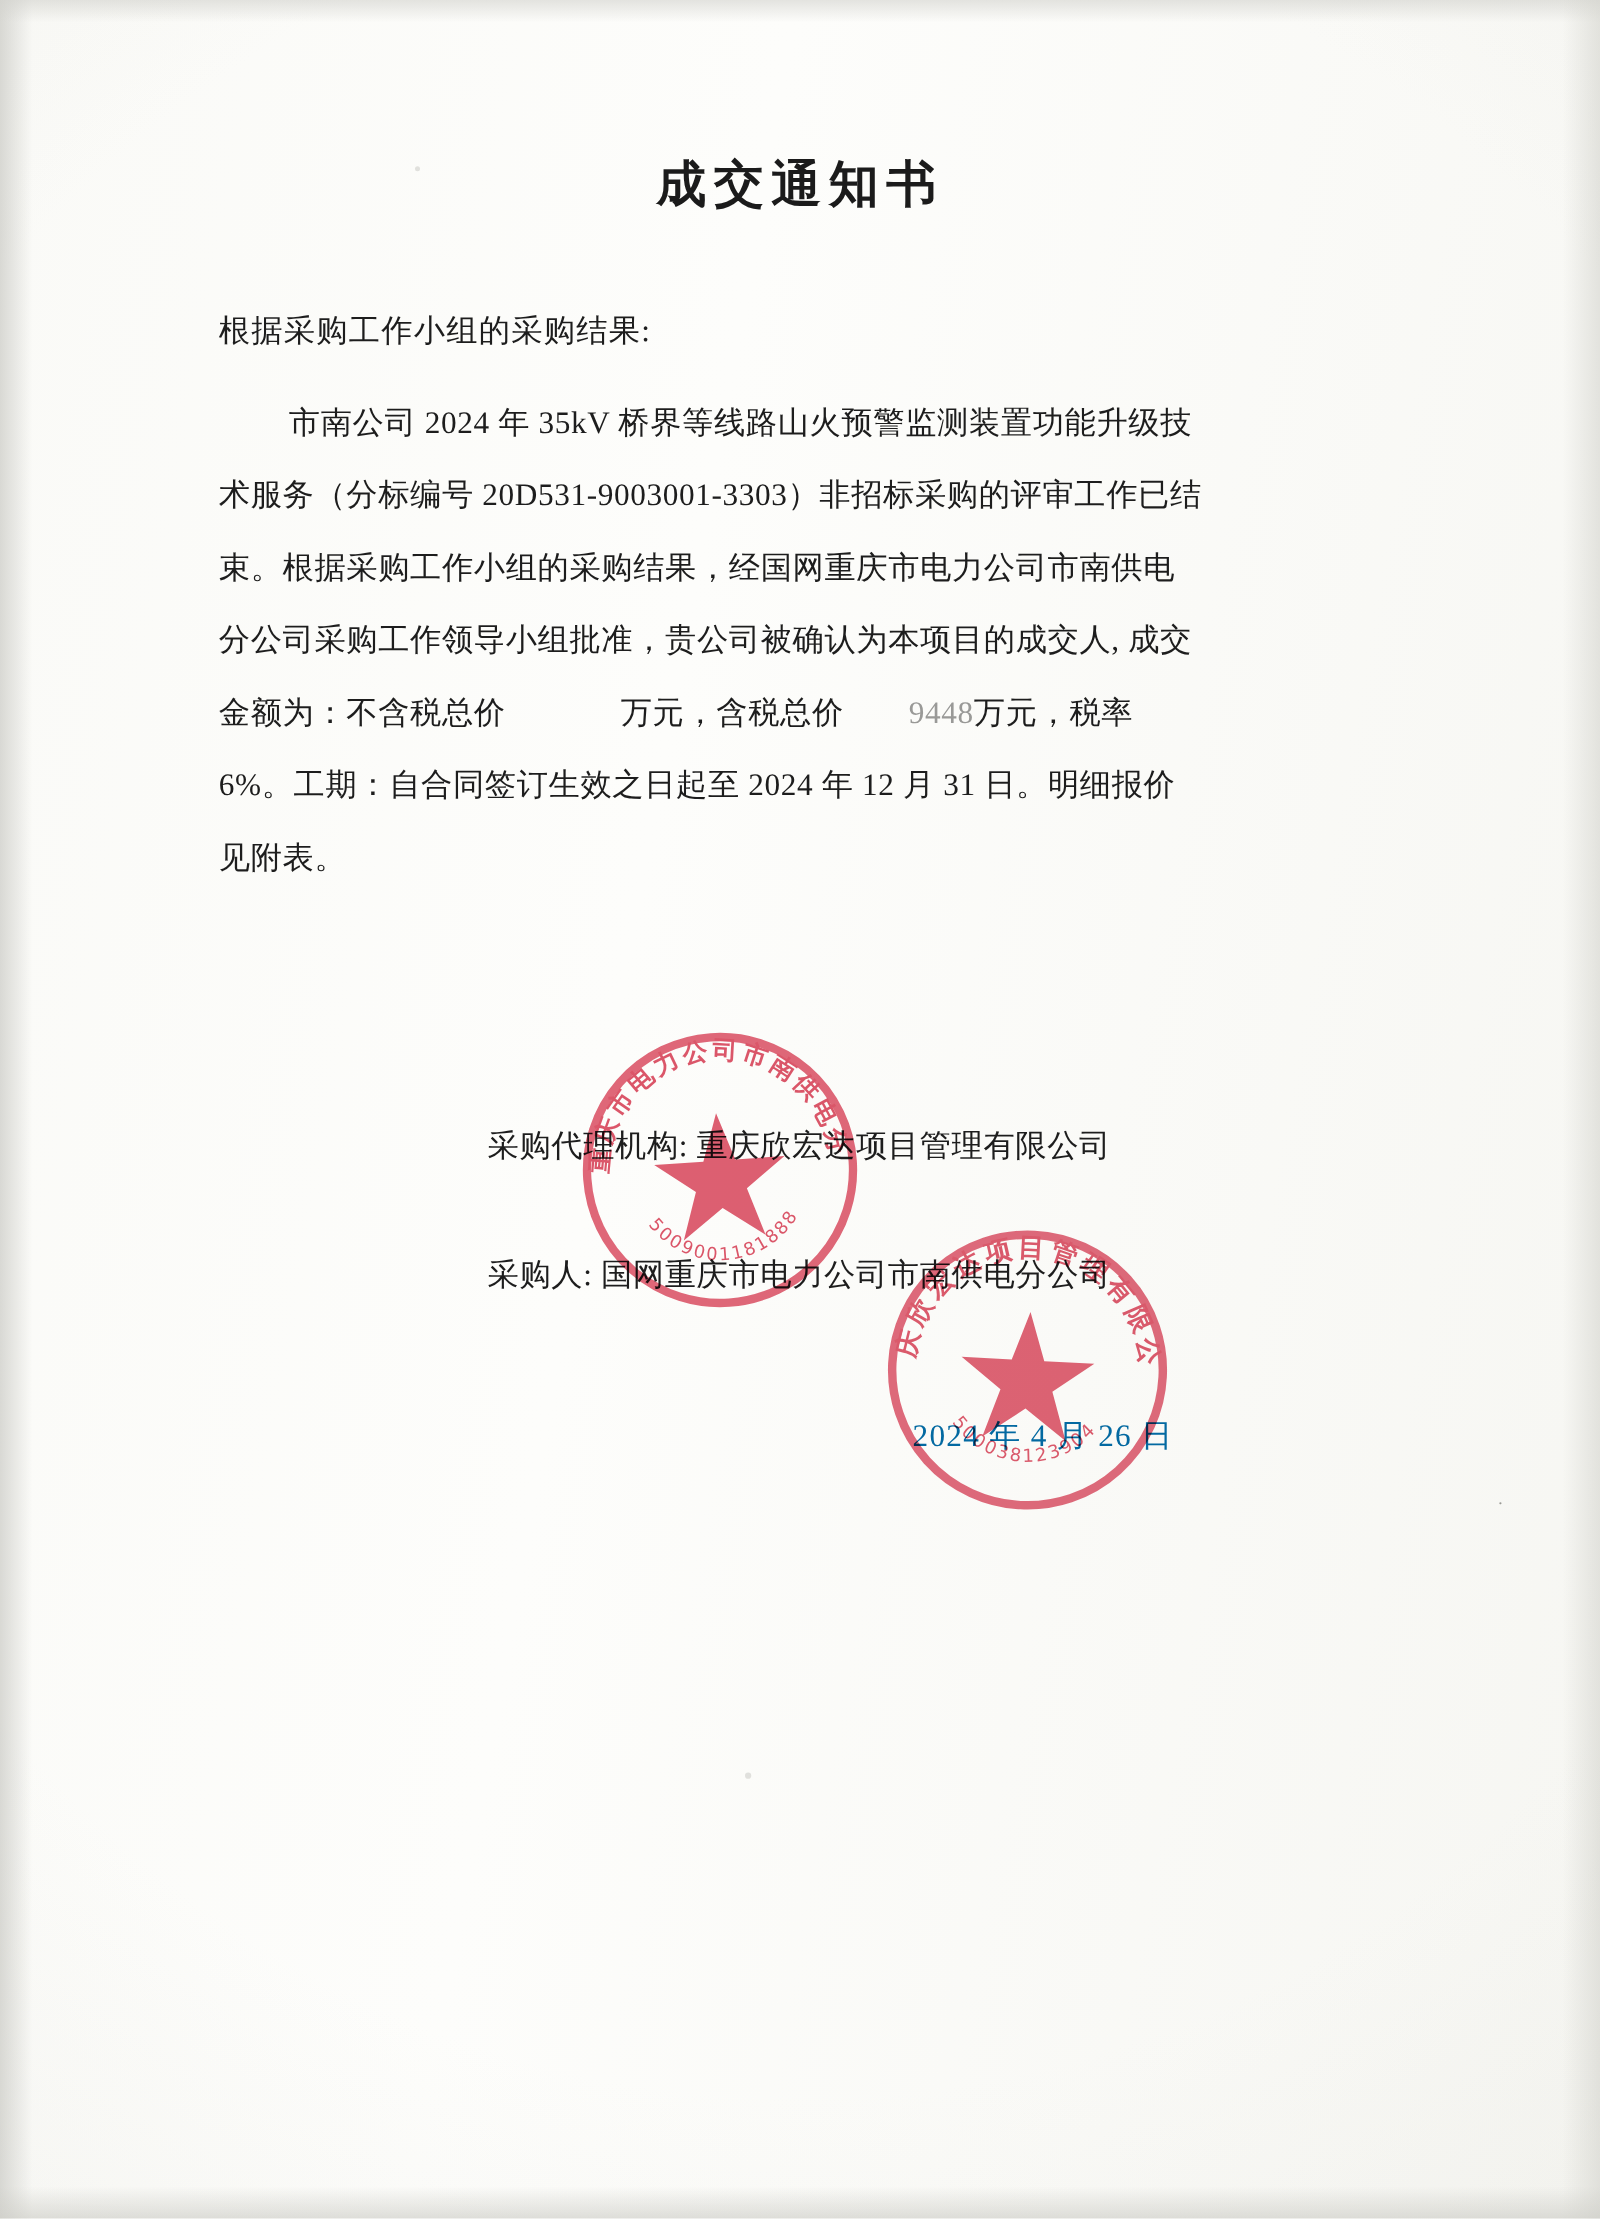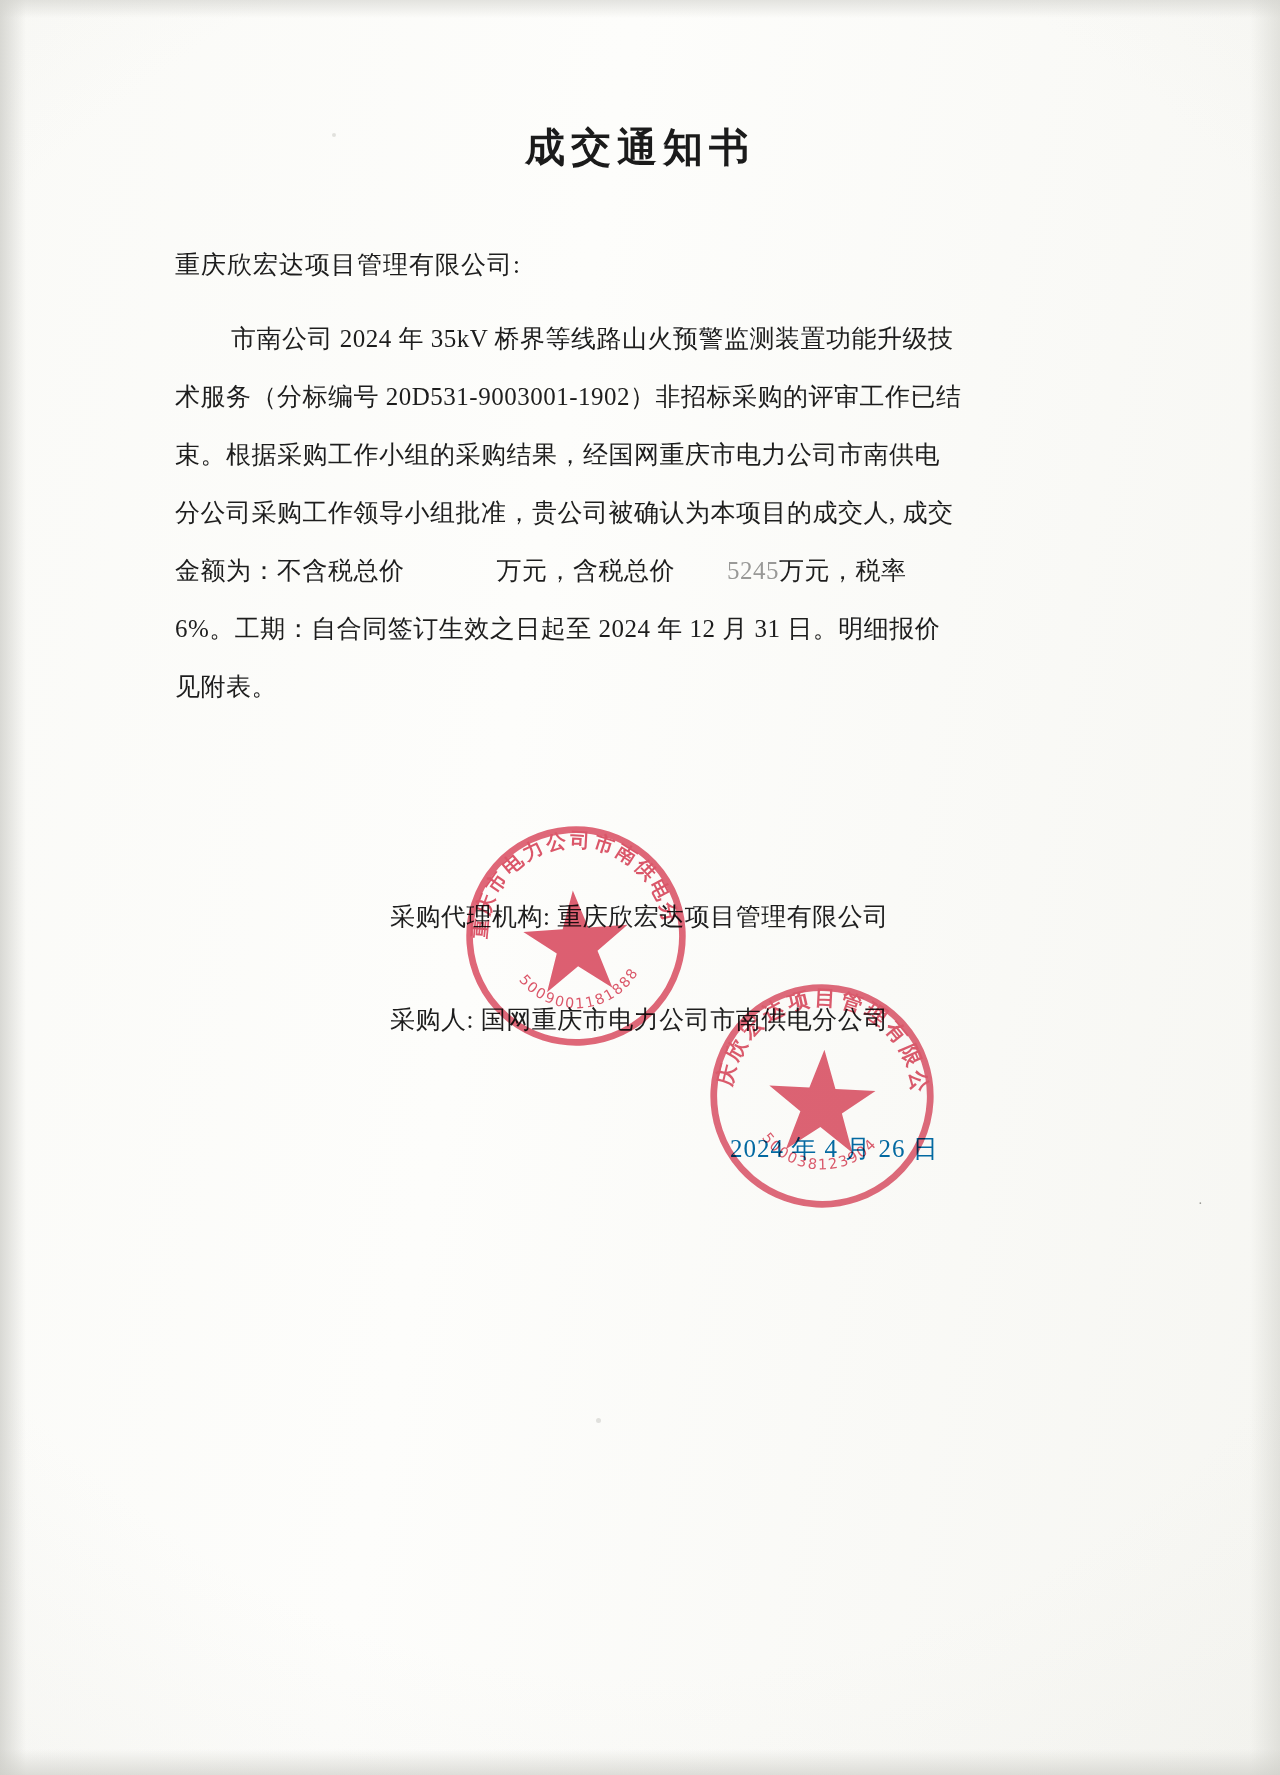--- a/index.html
+++ b/index.html
@@ -185,24 +185,24 @@
 </head>
 <body>
 
 <div class="page">
   <div class="paper-tint"></div>
 
   <div class="doc-body">
 
     <div class="title">成交通知书</div>
 
-    <div class="addressee">重庆欣宏达项目管理有限公司:</div>
+    <div class="addressee">根据采购工作小组的采购结果:</div>
 
     <div class="para para-1">
-      <span class="indent"></span><span>市南公司 2024 年 35kV 桥界等线路山火预警监测装置功能升级技术服务（分标编号 20D531-9003001-1902）非招标采购的评审工作已结束。根据采购工作小组的采购结果，经国网重庆市电力公司市南供电分公司采购工作领导小组批准，贵公司被确认为本项目的成交人, 成交金额为：不含税总价</span><span class="blank-amount"></span><span>万元，含税总价</span><span class="blank-amount-2"></span><span class="faint">5245</span><span>万元，税率 6%。工期：自合同签订生效之日起至 2024 年 12 月 31 日。明细报价见附表。</span>
+      <span class="indent"></span><span>市南公司 2024 年 35kV 桥界等线路山火预警监测装置功能升级技术服务（分标编号 20D531-9003001-3303）非招标采购的评审工作已结束。根据采购工作小组的采购结果，经国网重庆市电力公司市南供电分公司采购工作领导小组批准，贵公司被确认为本项目的成交人, 成交金额为：不含税总价</span><span class="blank-amount"></span><span>万元，含税总价</span><span class="blank-amount-2"></span><span class="faint">9448</span><span>万元，税率 6%。工期：自合同签订生效之日起至 2024 年 12 月 31 日。明细报价见附表。</span>
     </div>
 
 
     <div class="sign-block">
       <div class="sign-line">
         <span>采购代理机构:</span>
         <span>重庆欣宏达项目管理有限公司</span>
       </div>
       <div class="sign-line">
         <span>采购人:</span>

